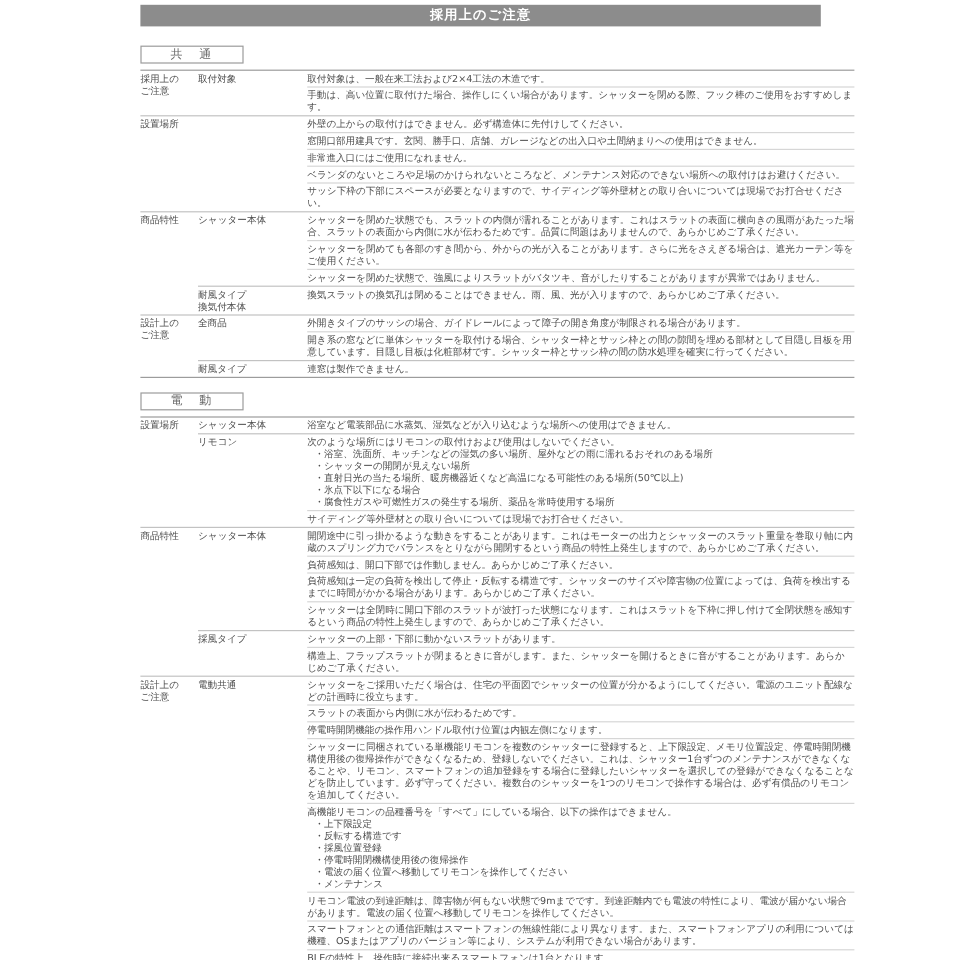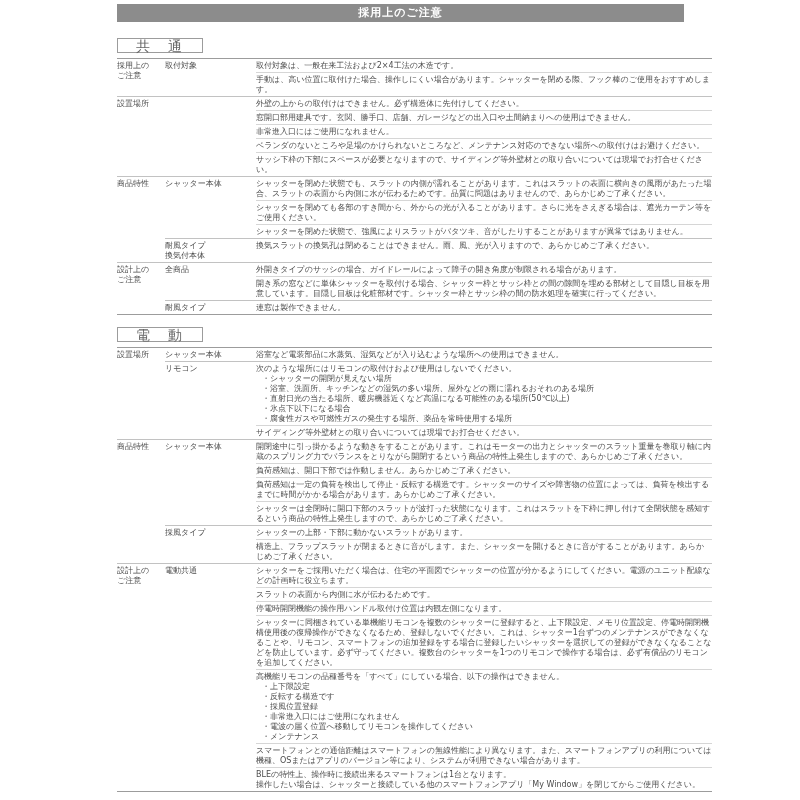--- a/index.html
+++ b/index.html
@@ -19,21 +19,21 @@
     position:absolute;left:117px;top:4px;width:567px;height:18px;
     background:var(--header-bg);color:var(--header-text);
     display:flex;align-items:center;justify-content:center;
     font-size:11px;font-weight:bold;letter-spacing:1px;
   }
   .content{position:absolute;left:117px;top:38px;width:595px;}
   .section{margin-bottom:12px;}
   .section-label-box{
     width:86px;height:15px;border:1px solid var(--box-border);
     display:flex;align-items:center;justify-content:center;
-    font-size:14px;color:#666;letter-spacing:2px;margin-bottom:5px;
+    font-size:10px;color:#666;letter-spacing:2px;margin-bottom:5px;
   }
   .sec-table{border-top:1px solid var(--line-dark);border-bottom:1px solid var(--line-dark);}
   .cat-group{display:flex;align-items:stretch;}
   .cat-group + .cat-group{border-top:1px solid var(--line-mid);}
   .cat-label{width:48px;flex:0 0 48px;padding:2px 2px 1px 0;white-space:pre-line;}
   .cat-body{flex:1;min-width:0;}
   .sub-group{display:flex;align-items:stretch;}
   .sub-group + .sub-group{border-top:1px solid var(--line-mid);}
   .sub-label{width:91px;flex:0 0 91px;padding:2px 4px 1px 0;white-space:pre-line;}
   .cells{flex:1;min-width:0;}
@@ -163,22 +163,22 @@
                   <div class="cell">
                     <div class="cell-text">浴室など電装部品に水蒸気、湿気などが入り込むような場所への使用はできません。</div>
                   </div>
                 </div>
               </div>
               <div class="sub-group">
                 <div class="sub-label">リモコン</div>
                 <div class="cells">
                   <div class="cell">
                     <div class="cell-text">次のような場所にはリモコンの取付けおよび使用はしないでください。</div>
+                    <div class="bullet">浴室、洗面所、キッチンなどの湿気の多い場所、屋外などの雨に濡れるおそれのある場所</div>
                     <div class="bullet">シャッターの開閉が見えない場所</div>
-                    <div class="bullet">浴室、洗面所、キッチンなどの湿気の多い場所、屋外などの雨に濡れるおそれのある場所</div>
                     <div class="bullet">直射日光の当たる場所、暖房機器近くなど高温になる可能性のある場所(50℃以上)</div>
                     <div class="bullet">氷点下以下になる場合</div>
                     <div class="bullet">腐食性ガスや可燃性ガスの発生する場所、薬品を常時使用する場所</div>
                   </div>
                   <div class="cell">
                     <div class="cell-text">サイディング等外壁材との取り合いについては現場でお打合せください。</div>
                   </div>
                 </div>
               </div>
             </div>
@@ -233,23 +233,26 @@
                     <div class="cell-text">停電時開閉機能の操作用ハンドル取付け位置は内観左側になります。</div>
                   </div>
                   <div class="cell">
                     <div class="cell-text">シャッターに同梱されている単機能リモコンを複数のシャッターに登録すると、上下限設定、メモリ位置設定、停電時開閉機構使用後の復帰操作ができなくなるため、登録しないでください。これは、シャッター1台ずつのメンテナンスができなくなることや、リモコン、スマートフォンの追加登録をする場合に登録したいシャッターを選択しての登録ができなくなることなどを防止しています。必ず守ってください。複数台のシャッターを1つのリモコンで操作する場合は、必ず有償品のリモコンを追加してください。</div>
                   </div>
                   <div class="cell">
                     <div class="cell-text">高機能リモコンの品種番号を「すべて」にしている場合、以下の操作はできません。</div>
                     <div class="bullet">上下限設定</div>
                     <div class="bullet">反転する構造です</div>
                     <div class="bullet">採風位置登録</div>
-                    <div class="bullet">非常進入口にはご使用になれません</div>
+                    <div class="bullet">停電時開閉機構使用後の復帰操作</div>
                     <div class="bullet">電波の届く位置へ移動してリモコンを操作してください</div>
                     <div class="bullet">メンテナンス</div>
+                  </div>
+                  <div class="cell">
+                    <div class="cell-text">リモコン電波の到達距離は、障害物が何もない状態で9mまでです。到達距離内でも電波の特性により、電波が届かない場合があります。電波の届く位置へ移動してリモコンを操作してください。</div>
                   </div>
                   <div class="cell">
                     <div class="cell-text">スマートフォンとの通信距離はスマートフォンの無線性能により異なります。また、スマートフォンアプリの利用については機種、OSまたはアプリのバージョン等により、システムが利用できない場合があります。</div>
                   </div>
                   <div class="cell">
                     <div class="cell-text">BLEの特性上、操作時に接続出来るスマートフォンは1台となります。
 操作したい場合は、シャッターと接続している他のスマートフォンアプリ「My Window」を閉じてからご使用ください。</div>
                   </div>
                 </div>
               </div>

